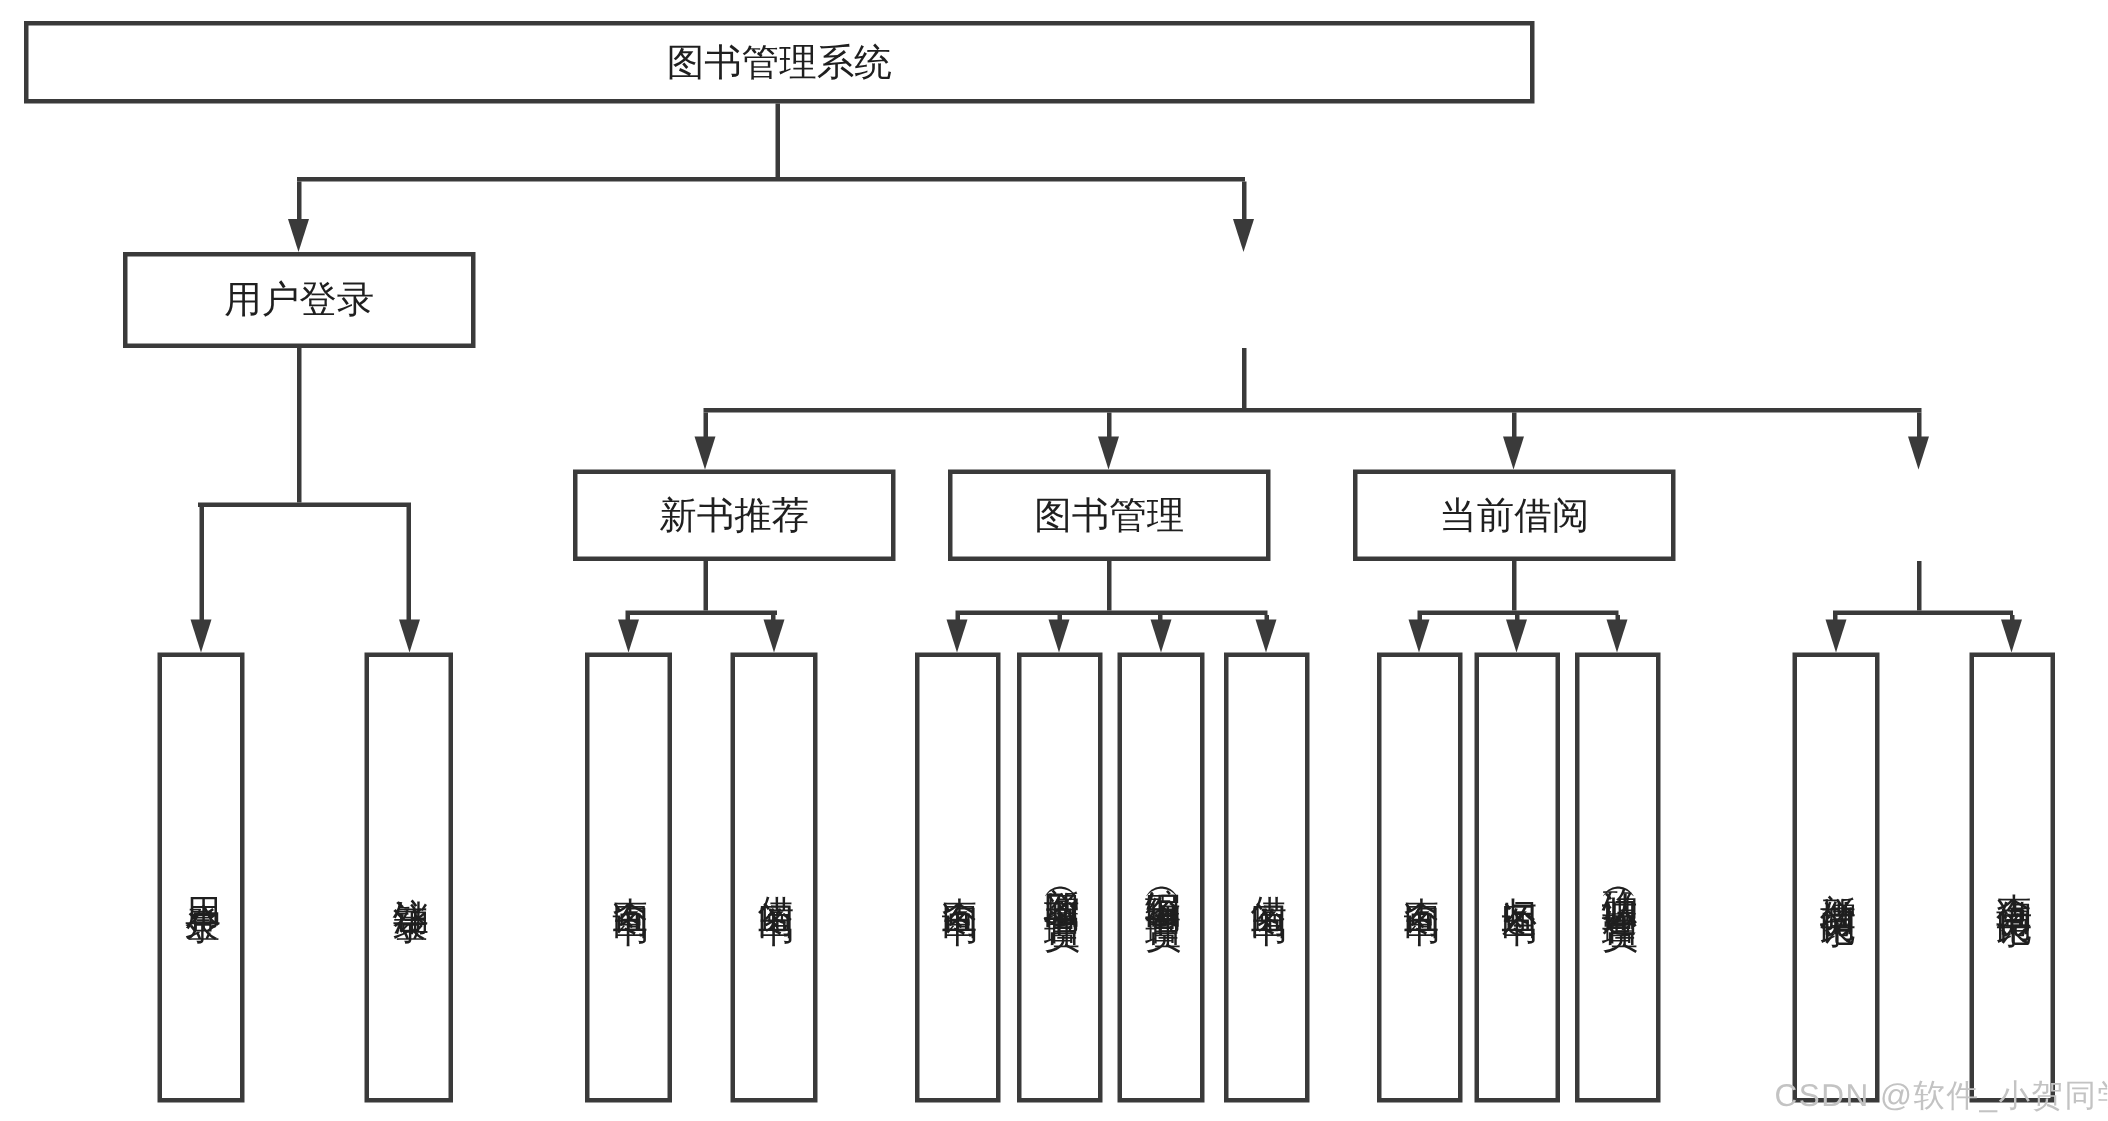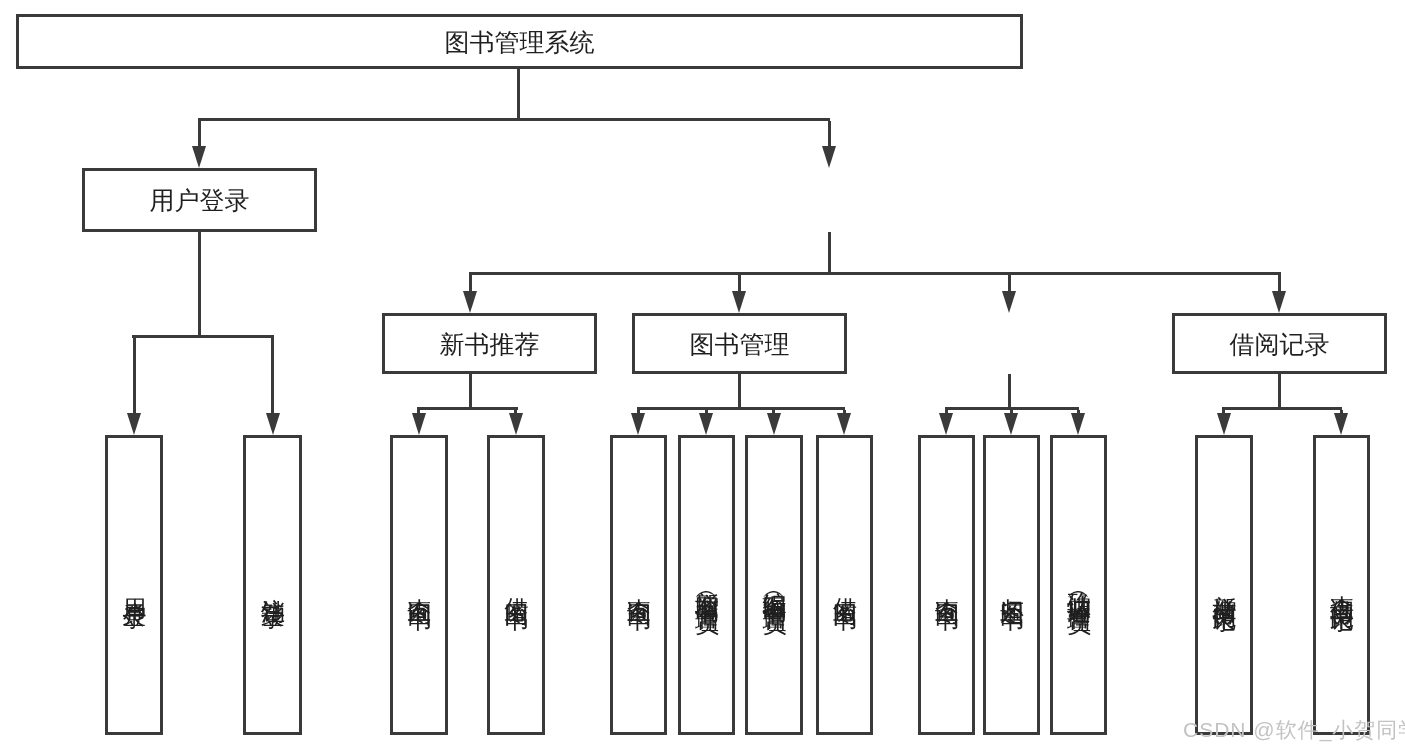--- a/index.html
+++ b/index.html
@@ -60,21 +60,21 @@
   <div class="arrow" style="left:463px;top:291px"></div>
   <div class="vline" style="left:738px;top:275px;height:18px"></div>
   <div class="arrow" style="left:732px;top:291px"></div>
   <div class="vline" style="left:1008px;top:275px;height:18px"></div>
   <div class="arrow" style="left:1002px;top:291px"></div>
   <div class="vline" style="left:1278px;top:275px;height:18px"></div>
   <div class="arrow" style="left:1272px;top:291px"></div>
 
   <div class="node" style="left:382px;top:313px;width:215px;height:61px">新书推荐</div>
   <div class="node" style="left:632px;top:313px;width:215px;height:61px">图书管理</div>
-  <div class="node" style="left:1172px;top:313px;width:215px;height:61px">借阅记录</div>
+  <div class="node" style="left:902px;top:313px;width:215px;height:61px">当前借阅</div>
 
   <div class="vline" style="left:469px;top:374px;height:33px"></div>
   <div class="hline" style="left:417px;top:407px;width:101px"></div>
   <div class="vline" style="left:417px;top:410px;height:6px"></div>
   <div class="arrow" style="left:412px;top:413px"></div>
   <div class="vline" style="left:514px;top:410px;height:6px"></div>
   <div class="arrow" style="left:509px;top:413px"></div>
 
   <div class="vline" style="left:738px;top:374px;height:33px"></div>
   <div class="hline" style="left:637px;top:407px;width:208px"></div>

